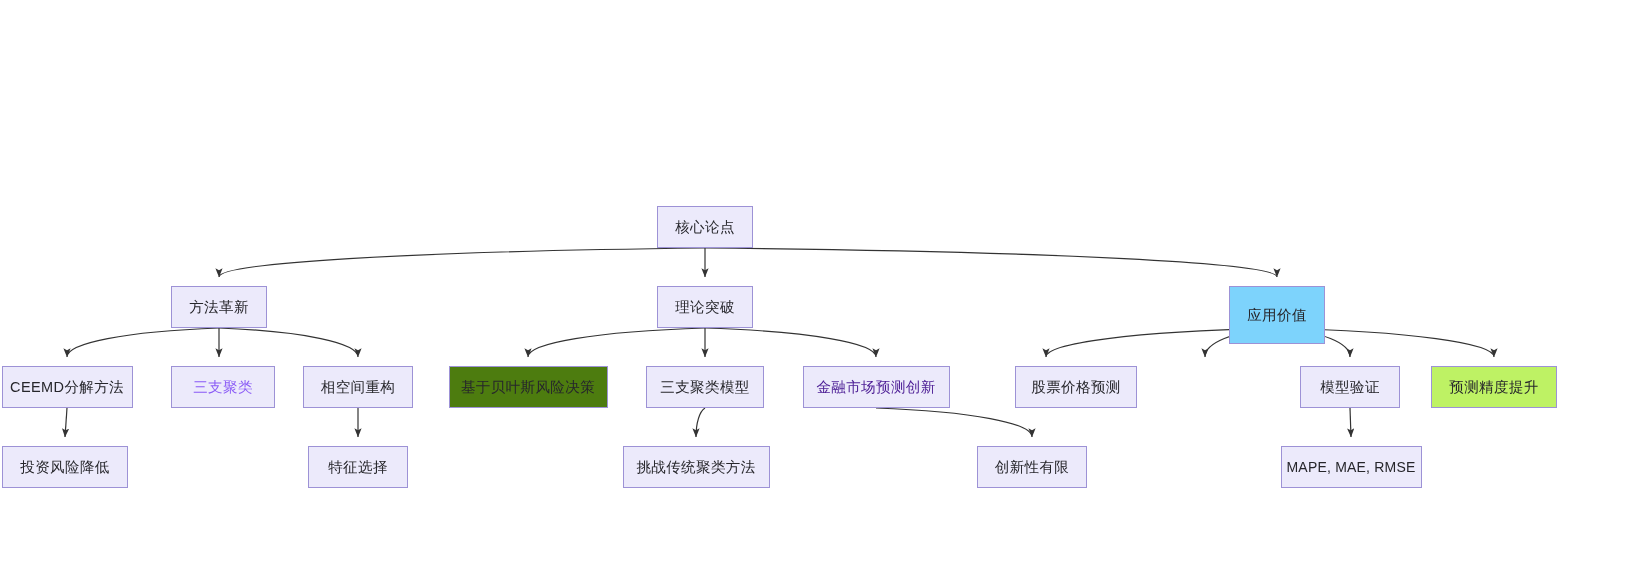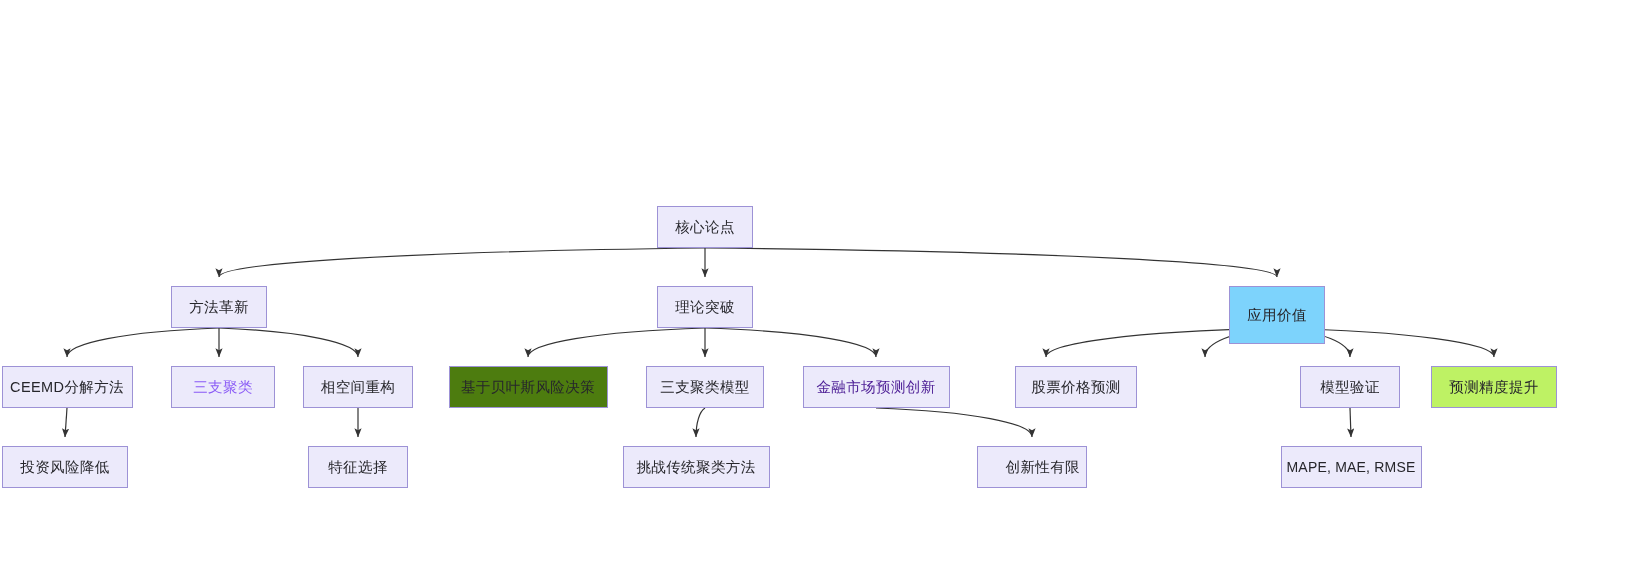--- a/index.html
+++ b/index.html
@@ -128,20 +128,20 @@
       </div>
       <div class="node" style="left: 2px; top: 446px; width: 126px; height: 42px; background: rgb(236, 234, 251); border-color: rgb(157, 146, 214); color: rgb(38, 38, 43);">
         <span class="node-label">投资风险降低</span>
       </div>
       <div class="node" style="left: 308px; top: 446px; width: 100px; height: 42px; background: rgb(236, 234, 251); border-color: rgb(157, 146, 214); color: rgb(38, 38, 43);">
         <span class="node-label">特征选择</span>
       </div>
       <div class="node" style="left: 622.5px; top: 446px; width: 147px; height: 42px; background: rgb(236, 234, 251); border-color: rgb(157, 146, 214); color: rgb(38, 38, 43);">
         <span class="node-label">挑战传统聚类方法</span>
       </div>
-      <div class="node" style="left: 977px; top: 446px; width: 110px; height: 42px; background: rgb(236, 234, 251); border-color: rgb(157, 146, 214); color: rgb(38, 38, 43); justify-content: flex-end;">
+      <div class="node" style="left: 977px; top: 446px; width: 110px; height: 42px; background: rgb(236, 234, 251); border-color: rgb(157, 146, 214); color: rgb(38, 38, 43);">
         <span class="node-label">创新性有限</span>
       </div>
       <div class="node latin" style="left: 1280.5px; top: 446px; width: 141px; height: 42px; background: rgb(236, 234, 251); border-color: rgb(157, 146, 214); color: rgb(38, 38, 43);">
         <span class="node-label">MAPE, MAE, RMSE</span>
       </div>
     </div>
 </div>
 
 </body></html>

